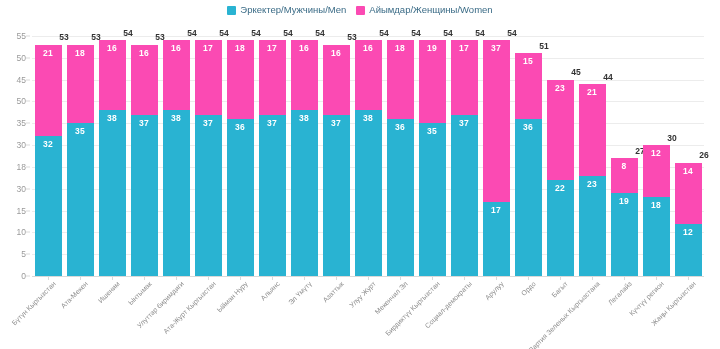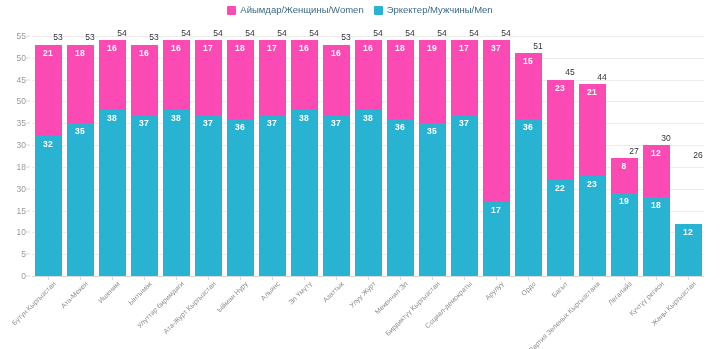--- a/index.html
+++ b/index.html
@@ -49,22 +49,22 @@
     display:flex;align-items:flex-start;justify-content:center;
     box-sizing:border-box;
   }
   .seg-women{background:#fb4ab3;}
   .seg-men{background:#29b3d2;}
   .seg-val{
     font-size:8.5px;font-weight:bold;color:#ffffff;
     line-height:1;padding-top:4px;letter-spacing:.2px;
   }
   .total{
-    position:absolute;left:10px;width:100%;text-align:center;
-    font-size:8.5px;font-weight:normal;color:#333333;line-height:1;
+    position:absolute;left:16px;width:100%;text-align:center;
+    font-size:8.5px;font-weight:bold;color:#333333;line-height:1;
   }
 
   
   .xaxis{position:absolute;left:32px;top:276px;width:672px;height:1px;background:#d9d9d9;}
   .xticks{position:absolute;left:32px;top:276px;width:672px;height:4px;}
   .xtickmark{position:absolute;top:0;width:1px;height:4px;background:#d9d9d9;}
   .xlabels{position:absolute;left:32px;top:280px;width:672px;height:69px;}
   .xlabel{
     position:absolute;top:0;
     font-size:7px;color:#8d8d8d;white-space:nowrap;
@@ -73,26 +73,26 @@
     line-height:1.15;
   }
 </style>
 </head>
 <body>
 
 <div id="chart-root">
 
   <div class="legend" id="legend">
       <div class="legend-item">
+        <span class="legend-swatch" style="background: rgb(41, 179, 210);"></span>
+        <span class="legend-label">Эркектер/Мужчины/Men</span>
+      </div>
+      <div class="legend-item">
         <span class="legend-swatch" style="background: rgb(251, 74, 179);"></span>
         <span class="legend-label">Айымдар/Женщины/Women</span>
-      </div>
-      <div class="legend-item">
-        <span class="legend-swatch" style="background: rgb(41, 179, 210);"></span>
-        <span class="legend-label">Эркектер/Мужчины/Men</span>
       </div>
     </div>
 
   <div class="ylabels" id="ylabels">
       <div class="ytick" style="top: 240px;">0</div>
       <div class="ytickmark" style="top: 240px;"></div>
       <div class="ytick" style="top: 218.182px;">5</div>
       <div class="ytickmark" style="top: 218.182px;"></div>
       <div class="ytick" style="top: 196.364px;">10</div>
       <div class="ytickmark" style="top: 196.364px;"></div>
@@ -307,20 +307,23 @@
           <div class="total" style="bottom: 133.909px;">30</div>
           <div class="seg seg-women" style="height: 52.3636px; background: rgb(251, 74, 179);">
             <span class="seg-val">12</span>
           </div>
           <div class="seg seg-men" style="height: 78.5455px; background: rgb(41, 179, 210);">
             <span class="seg-val">18</span>
           </div>
         </div>
         <div class="bar-group" style="left: 642.5px; width: 27px;">
           <div class="total" style="bottom: 116.455px;">26</div>
+          <div class="seg seg-women" style="height: 61.0909px; background: rgb(251, 74, 179);">
+            <span class="seg-val">14</span>
+          </div>
           <div class="seg seg-men" style="height: 52.3636px; background: rgb(41, 179, 210);">
             <span class="seg-val">12</span>
           </div>
         </div>
       </div>
   </div>
 
   <div class="xaxis"></div>
   <div class="xticks" id="xticks">
       <div class="xtickmark" style="left: 16px;"></div>

